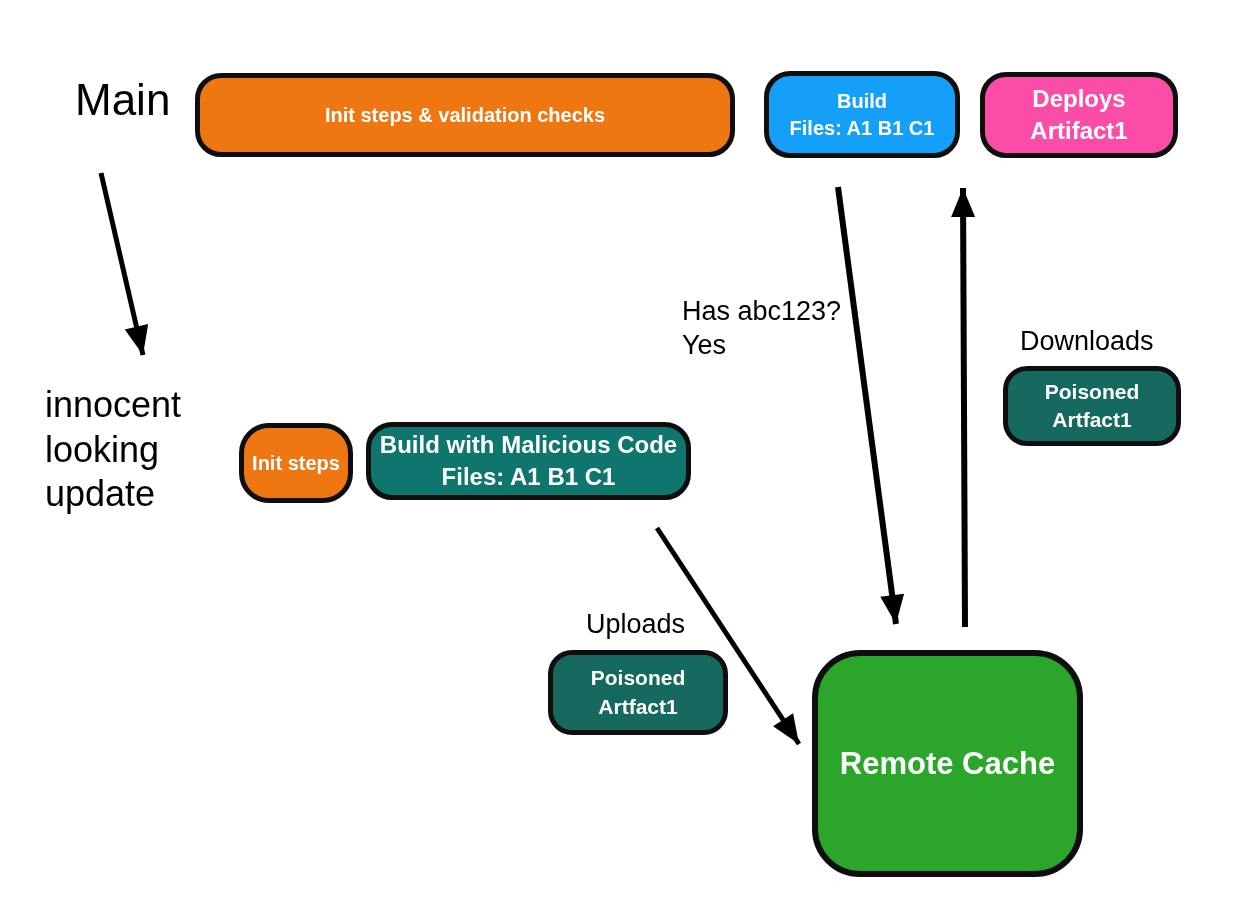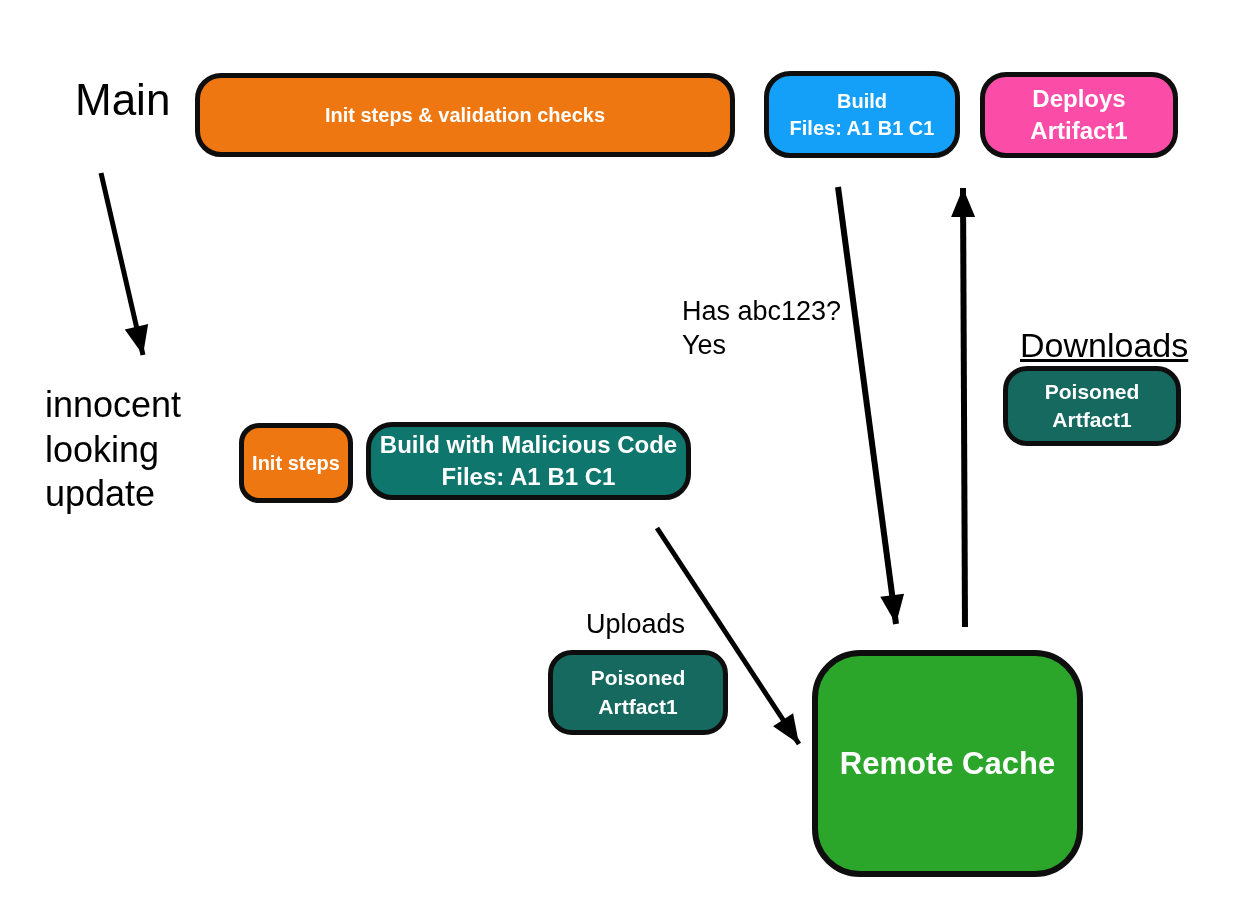--- a/index.html
+++ b/index.html
@@ -13,31 +13,31 @@
     border:5px solid #0e0e0e; border-radius:26px;
     color:#ffffff; font-weight:bold; text-align:center;
     display:flex; flex-direction:column; align-items:center; justify-content:center;
     line-height:1.35;
   }
   .note { position:absolute; z-index:2; color:#000000; }
 
   #n-init-validation { left:195px; top:73px;  width:540px; height:84px;  background:#EE7712; font-size:20px; }
   #n-build           { left:752px; top:71px;  width:196px; height:87px;  background:#14A0F8; font-size:20px;margin-left:12px; }
   #n-deploys         { left:980px; top:72px;  width:198px; height:86px;  background:#FB4DA8; font-size:24px; }
-  #n-init-steps      { left:239px; top:423px; width:114px; height:80px;  background:#EE7712; font-size:20px; border-radius:20px; }
+  #n-init-steps      { left:239px; top:423px; width:114px; height:80px;  background:#EE7712; font-size:20px; border-radius:30px; }
   #n-malicious-build { left:366px; top:422px; width:325px; height:78px;  background:#0f766e; font-size:24px; }
   #n-upload-art      { left:548px; top:650px; width:180px; height:85px;  background:#16695F; font-size:21px; border-radius:24px; }
   #n-download-art    { left:1003px;top:366px; width:178px; height:80px;  background:#16695F; font-size:21px; border-radius:24px; }
   #n-remote-cache    { left:812px; top:650px; width:271px; height:227px; background:#2BA62B; font-size:31px; border-radius:48px; border-width:6px; }
 
   #l-main      { left:33px;  top:75px;  font-size:44px;margin-left:42px; }
   #l-innocent  { left:45px;  top:383px; font-size:36px; width:210px; line-height:1.24; }
   #l-has       { left:682px; top:294px; font-size:27px; line-height:1.26; white-space:pre-line; }
   #l-uploads   { left:586px; top:609px; font-size:27px; }
-  #l-downloads { left:1020px;top:326px; font-size:34px;text-decoration:underline; }
+  #l-downloads { left:1020px;top:326px; font-size:27px; }
 </style>
 </head>
 <body>
 
 <div class="canvas">
 
   <svg class="arrows" width="1250" height="908" viewBox="0 0 1250 908">
     <defs>
       <marker id="ah" markerUnits="userSpaceOnUse" markerWidth="32" markerHeight="26" refX="30" refY="13" orient="auto">
         <path d="M1,1 L30,13 L1,25 Z" fill="#000000"></path>

